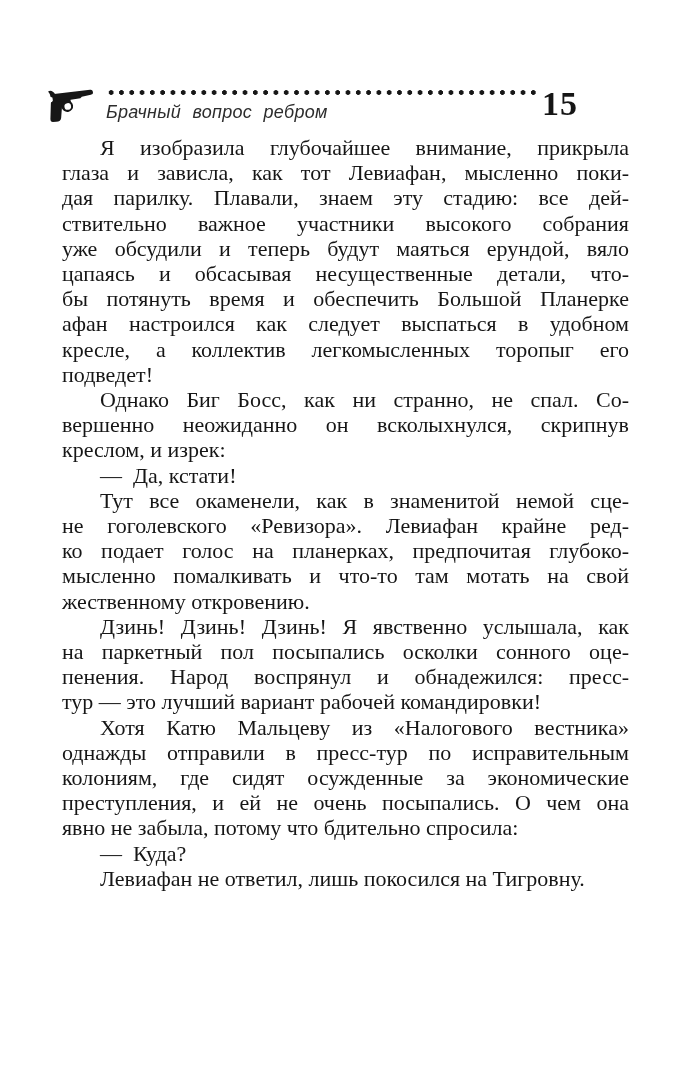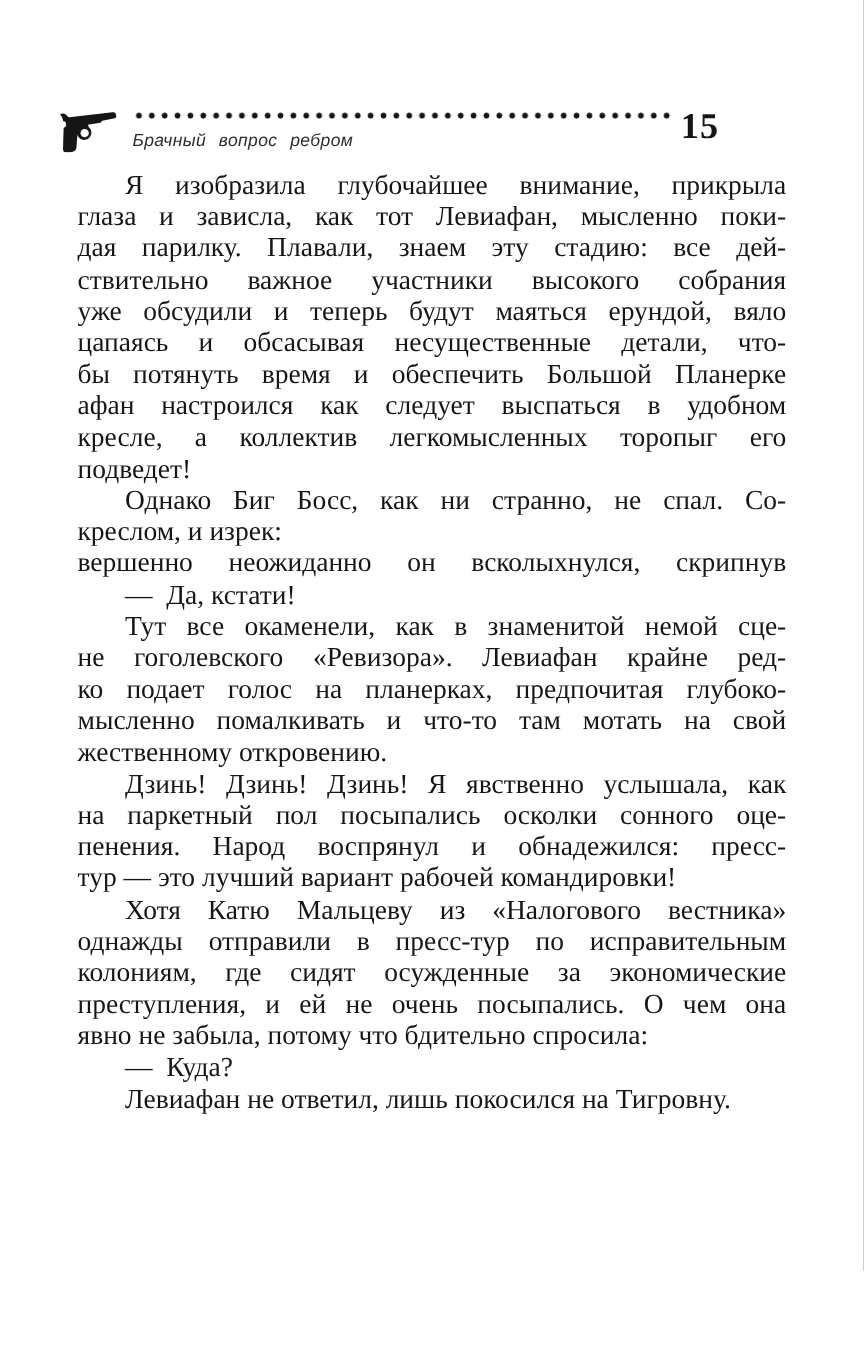--- a/index.html
+++ b/index.html
@@ -31,34 +31,34 @@
     background-size: 10.3px 7px;
     background-repeat: repeat-x;
     background-position: 0 50%;
   }
   .chapter-title {
     position: absolute;
     left: 106px;
     top: 100px;
     font-family: "Liberation Sans", "DejaVu Sans", sans-serif;
     font-style: italic;
-    font-size: 14px;
+    font-size: 18px;
     line-height: 24px;
     color: #2d2d2d;
     word-spacing: 6px;
     letter-spacing: 0.3px;
     white-space: nowrap;
   }
   .page-number {
     position: absolute;
     left: 538px;
     top: 85px;
     width: 44px;
     text-align: center;
-    font-size: 29px;
+    font-size: 34px;
     font-weight: 600;
     color: #151515;
     letter-spacing: 1px;
   }
 
   
   .body-text {
     position: absolute;
     left: 62px;
     top: 135px;
@@ -113,22 +113,22 @@
         <div class="ln">ствительно важное участники высокого собрания</div>
         <div class="ln">уже обсудили и теперь будут маяться ерундой, вяло</div>
         <div class="ln">цапаясь и обсасывая несущественные детали, что-</div>
         <div class="ln">бы потянуть время и обеспечить Большой Планерке</div>
         <div class="ln">афан настроился как следует выспаться в удобном</div>
         <div class="ln">кресле, а коллектив легкомысленных торопыг его</div>
         <div class="ln last">подведет!</div>
       </div>
       <div class="para">
         <div class="ln first">Однако Биг Босс, как ни странно, не спал. Со-</div>
+        <div class="ln">вершенно неожиданно он всколыхнулся, скрипнув</div>
         <div class="ln last">креслом, и изрек:</div>
-        <div class="ln">вершенно неожиданно он всколыхнулся, скрипнув</div>
       </div>
       <div class="para">
         <div class="ln first last">— Да, кстати!</div>
       </div>
       <div class="para">
         <div class="ln first">Тут все окаменели, как в знаменитой немой сце-</div>
         <div class="ln">не гоголевского «Ревизора». Левиафан крайне ред-</div>
         <div class="ln">ко подает голос на планерках, предпочитая глубоко-</div>
         <div class="ln">мысленно помалкивать и что-то там мотать на свой</div>
         <div class="ln last">жественному откровению.</div>

